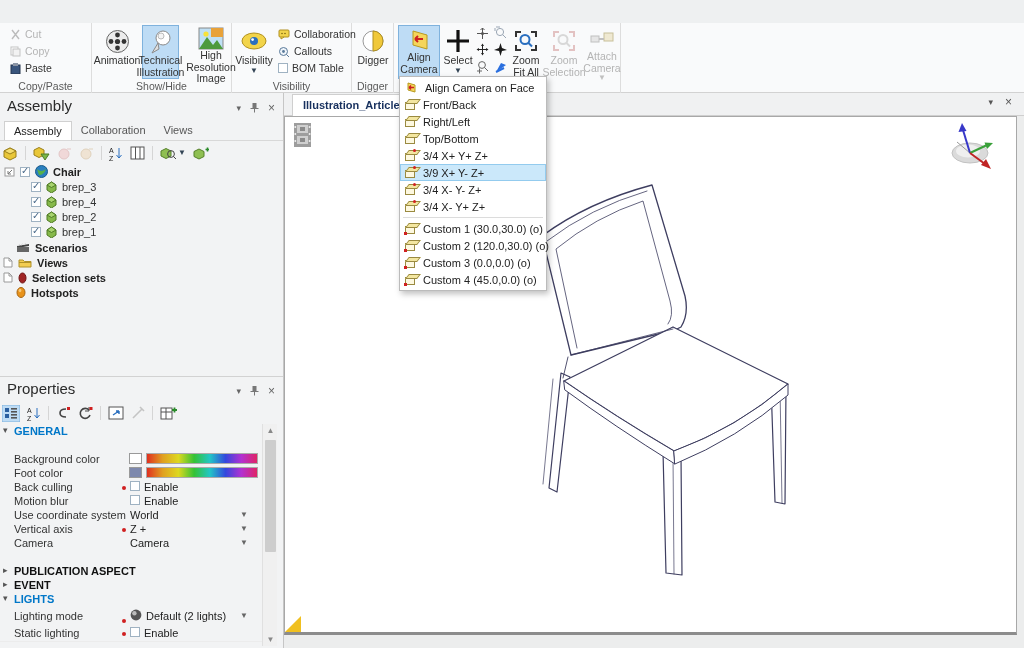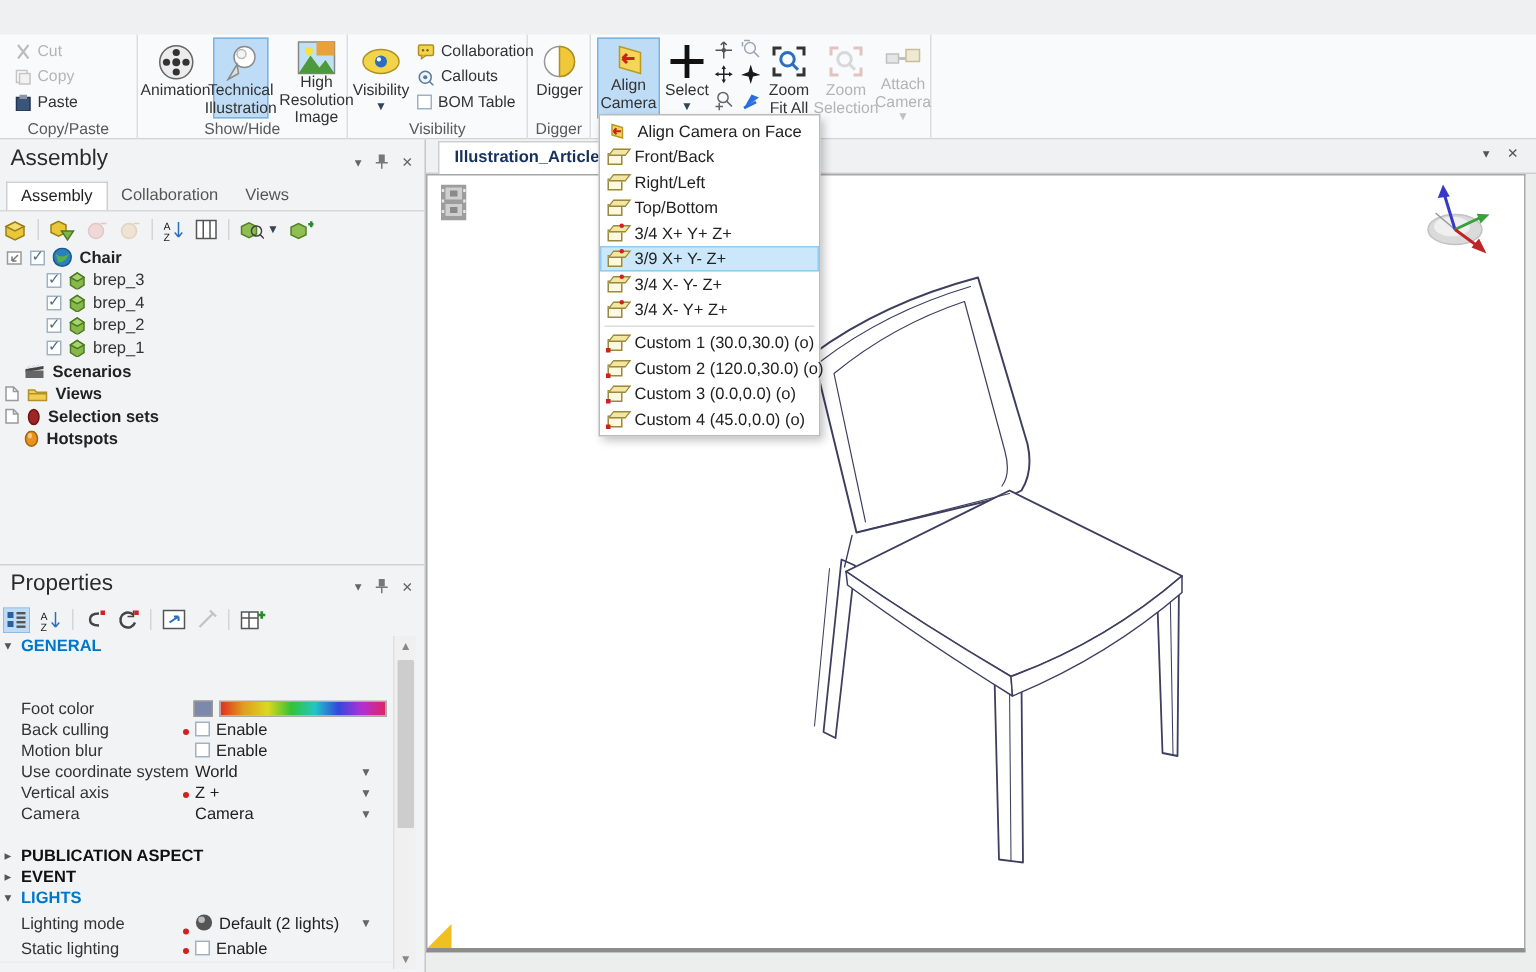--- a/index.html
+++ b/index.html
@@ -534,20 +534,25 @@
           <line x1="1" y1="6" x2="12" y2="6" stroke="#555"></line>
           <line x1="6" y1="2" x2="6" y2="13" stroke="#555"></line>
           <path d="M12,4 h5 M14.5,1.5 v5" stroke="#2a8a2a" stroke-width="1.8"></path>
         </svg>
     </div>
 
     <div class="prow" style="top:331px">
       <span class="pexp">▾</span>
       <span class="plab seca">GENERAL</span>
     </div>
+    <div class="prow" style="top:359px">
+      <span class="plab">Background color</span>
+      <span class="swatch" style="background:#ffffff"></span>
+      <span class="grad"></span>
+    </div>
     <div class="prow" style="top:373px">
       <span class="plab">Foot color</span>
       <span class="swatch" style="background:#7d88ad"></span>
       <span class="grad"></span>
     </div>
     <div class="prow" style="top:387px">
       <span class="plab">Back culling</span>
       <span class="reddot"></span>
       <span class="cb" style="position:absolute;left:130px;top:1px"></span>
       <span class="pval" style="left:144px">Enable</span>

